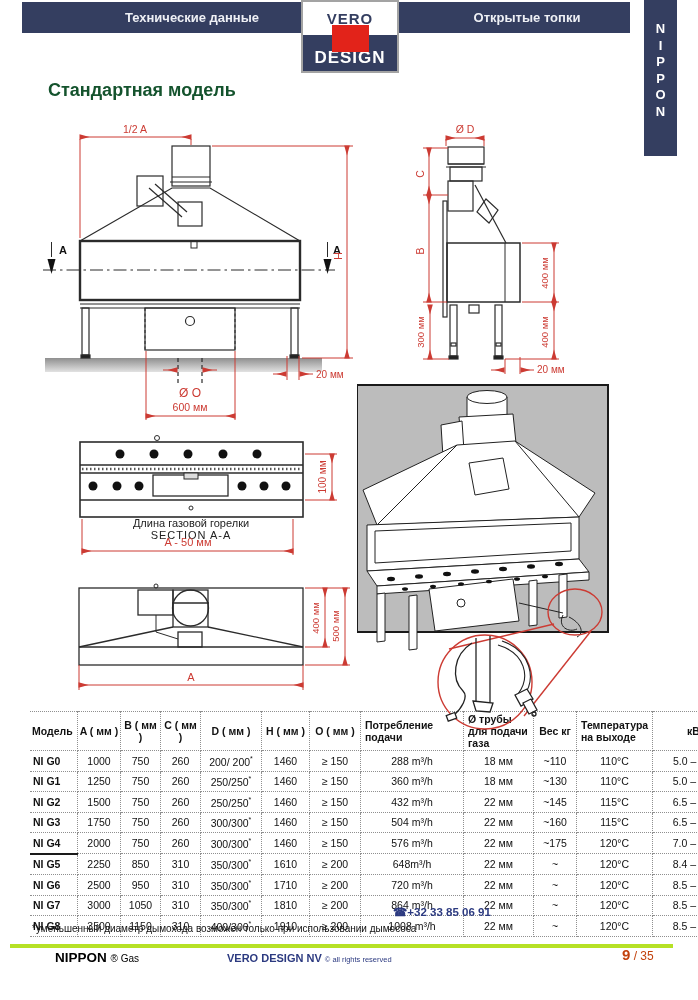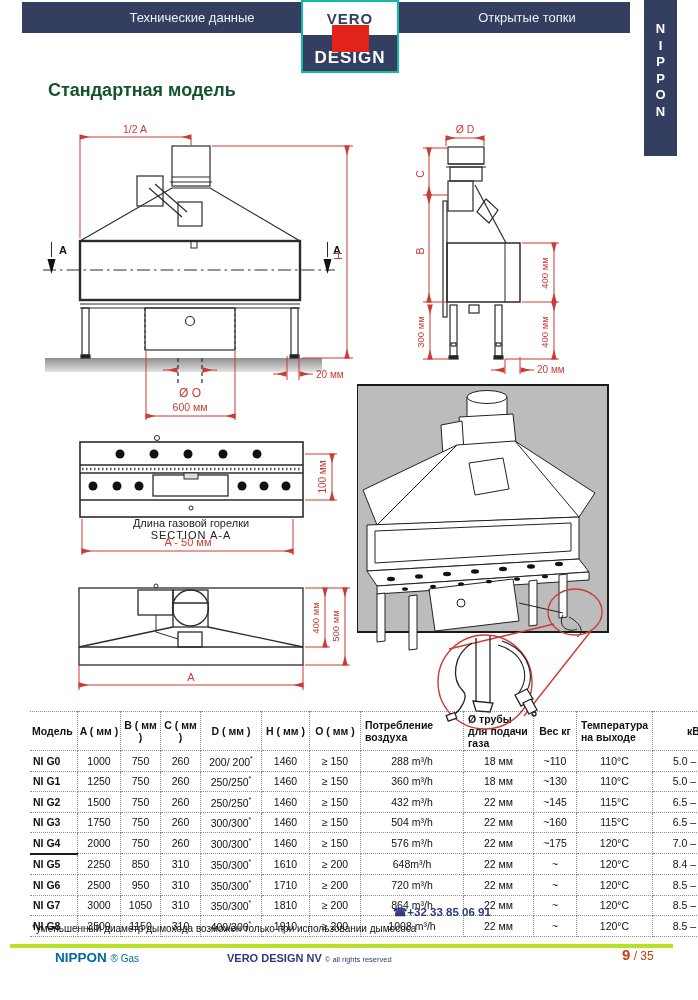--- a/index.html
+++ b/index.html
@@ -2,24 +2,24 @@
 <html><head>
 <meta charset="utf-8">
 <style>
   html,body{margin:0;padding:0;background:#fff;font-family:"Liberation Sans",sans-serif;}
   .page{position:relative;width:698px;height:1000px;background:#fff;overflow:hidden;}
   .abs{position:absolute;}
   svg{pointer-events:none;}
 
   
   .topbar{position:absolute;left:22px;top:2px;width:608px;height:31px;background:#343e60;}
-  .hdr-label{position:absolute;top:8px;color:#eef0f5;font-weight:normal;font-size:13px;text-align:center;}
+  .hdr-label{position:absolute;top:8px;color:#eef0f5;font-weight:bold;font-size:13px;text-align:center;}
   .hdr-left{left:58px;width:224px;}
   .hdr-right{left:398px;width:214px;}
-  .logo{position:absolute;left:301px;top:0;width:98px;height:73px;background:#fff;border:2px solid #14b8a6;box-sizing:border-box;z-index:5;}
+  .logo{position:absolute;left:301px;top:0;width:98px;height:73px;background:#fff;border:2px solid #a3a3a3;box-sizing:border-box;z-index:5;}
   .logo-top{height:33px;display:flex;align-items:center;justify-content:center;color:#343e60;font-weight:bold;font-size:15px;letter-spacing:1px;}
   .logo-bottom{height:36px;background:#343e60;display:flex;align-items:flex-end;justify-content:center;color:#fff;font-weight:bold;font-size:17px;letter-spacing:1px;padding-bottom:3px;box-sizing:border-box;}
   .logo-red{position:absolute;left:29px;top:23px;width:37px;height:27px;background:#e2231a;}
   .side-tab{position:absolute;left:644px;top:0;width:33px;height:156px;background:#343e60;color:#fff;font-weight:bold;font-size:13px;text-align:center;line-height:16.5px;padding-top:21px;box-sizing:border-box;white-space:pre-line;}
 
   .page-title{position:absolute;left:48px;top:80px;font-size:18px;font-weight:bold;color:#14532d;}
 
   
   .tablewrap{position:absolute;left:30px;top:711px;width:666px;}
   table{border-collapse:collapse;width:666px;table-layout:fixed;font-size:10.5px;color:#111;border-top:1px dotted #8f8f8f;}
@@ -31,21 +31,21 @@
   th.c0{text-align:left;padding-left:2px;}
   th.c7,th.c8,th.c10{text-align:left;padding-left:4px;}
   .c0{width:44px;}.c1{width:40px;}.c2{width:37px;}.c3{width:37px;}.c4{width:58px;}
   .c5{width:45px;}.c6{width:48px;}.c7{width:97px;}.c8{width:64px;text-align:center;}.c9{width:40px;}
   .c10{width:70px;}.c11{width:84px;}
   td.thick{border-bottom:2px solid #1a1a1a;}
   sup{font-size:7px;}
 
   .footnote{position:absolute;left:32px;top:923px;font-size:10px;color:#111;}
   .greenline{position:absolute;left:10px;top:944px;width:663px;height:4px;background:#b6e125;}
-  .footer-brand{position:absolute;left:55px;top:950px;font-size:13.5px;font-weight:bold;color:#0369a1;}
+  .footer-brand{position:absolute;left:55px;top:950px;font-size:13.5px;font-weight:bold;color:#000000;}
   .footer-brand .suffix{font-size:10px;font-weight:normal;}
   .footer-company{position:absolute;left:227px;top:952px;color:#2c3a80;font-weight:bold;font-size:11px;}
   .footer-company .rights{font-size:7.5px;font-weight:normal;}
   .footer-phone{position:absolute;left:393px;top:905px;color:#2c3a80;font-weight:bold;font-size:11.5px;}
   .footer-page{position:absolute;left:622px;top:946px;font-size:12px;color:#c2410c;}
   .footer-page .num{font-size:15px;font-weight:bold;}
 </style>
 </head>
 <body>
 
@@ -277,21 +277,21 @@
     <table>
       <thead>
           <tr id="thead-row">
             <th class="c0">Модель</th>
             <th class="c1">A ( мм )</th>
             <th class="c2">B ( мм )</th>
             <th class="c3">C ( мм )</th>
             <th class="c4">D ( мм )</th>
             <th class="c5">H ( мм )</th>
             <th class="c6">O ( мм )</th>
-            <th class="c7">Потребление воздуха</th>
+            <th class="c7">Потребление подачи</th>
             <th class="c8">Ø трубы для подачи газа</th>
             <th class="c9">Вес кг</th>
             <th class="c10">Температура на выходе</th>
             <th class="c11">кВт</th>
           </tr>
         </thead>
       <tbody id="tbody">
           <tr>
             <td class="c0">NI G0</td>
             <td class="c1">1000</td>

